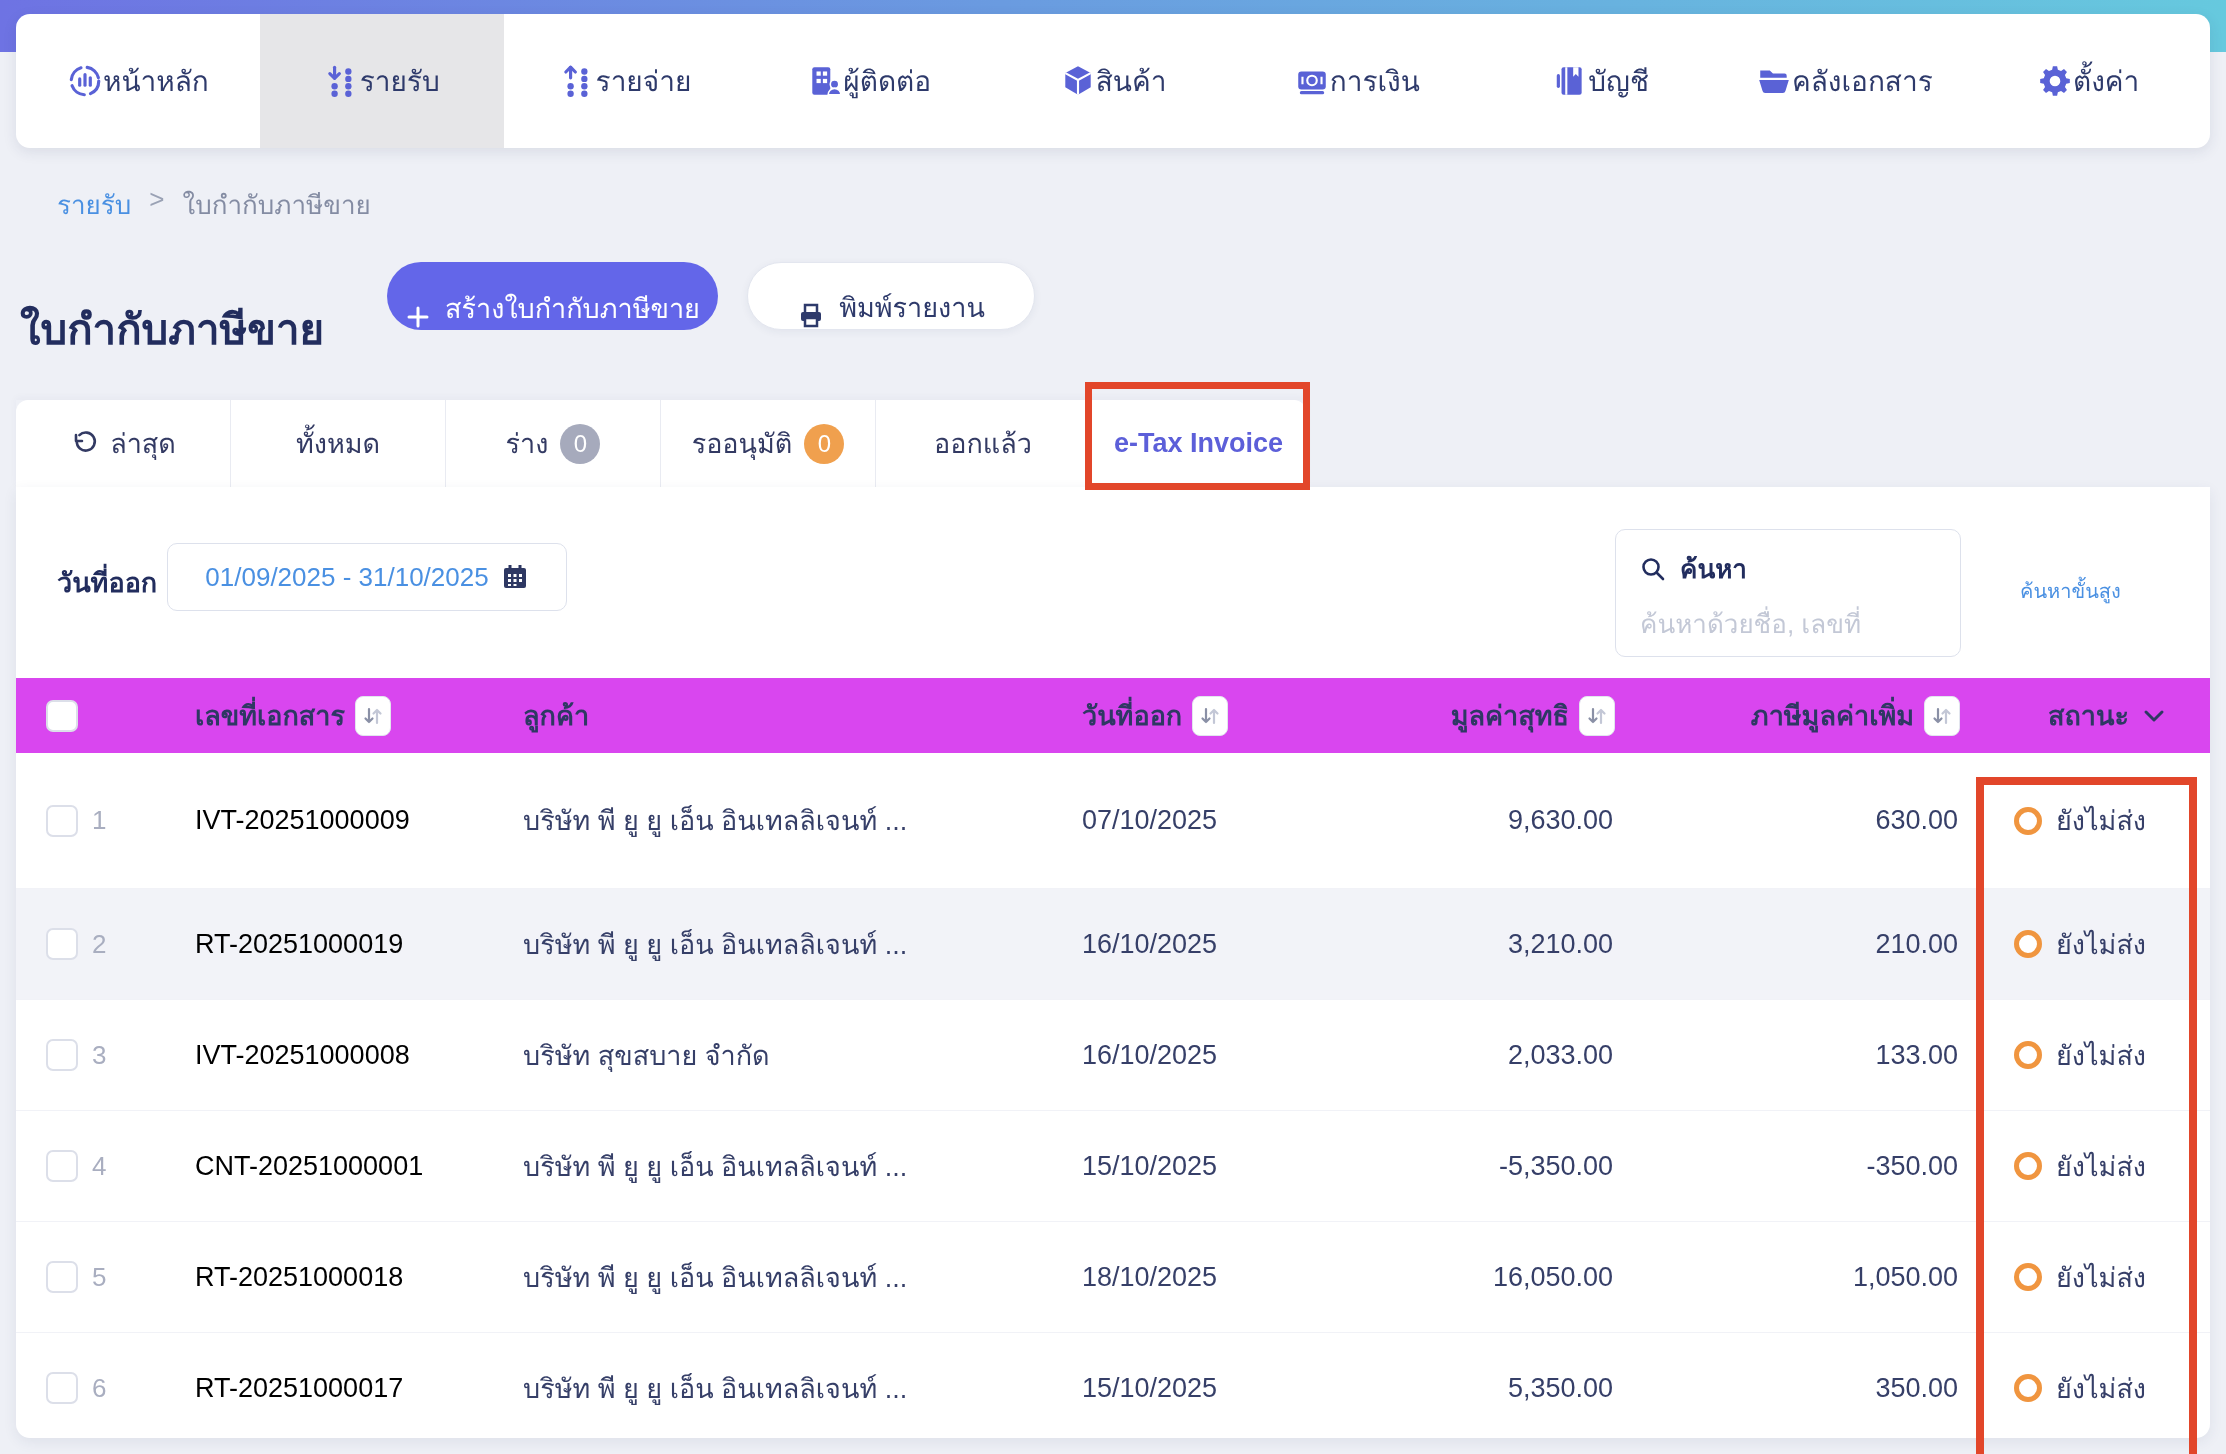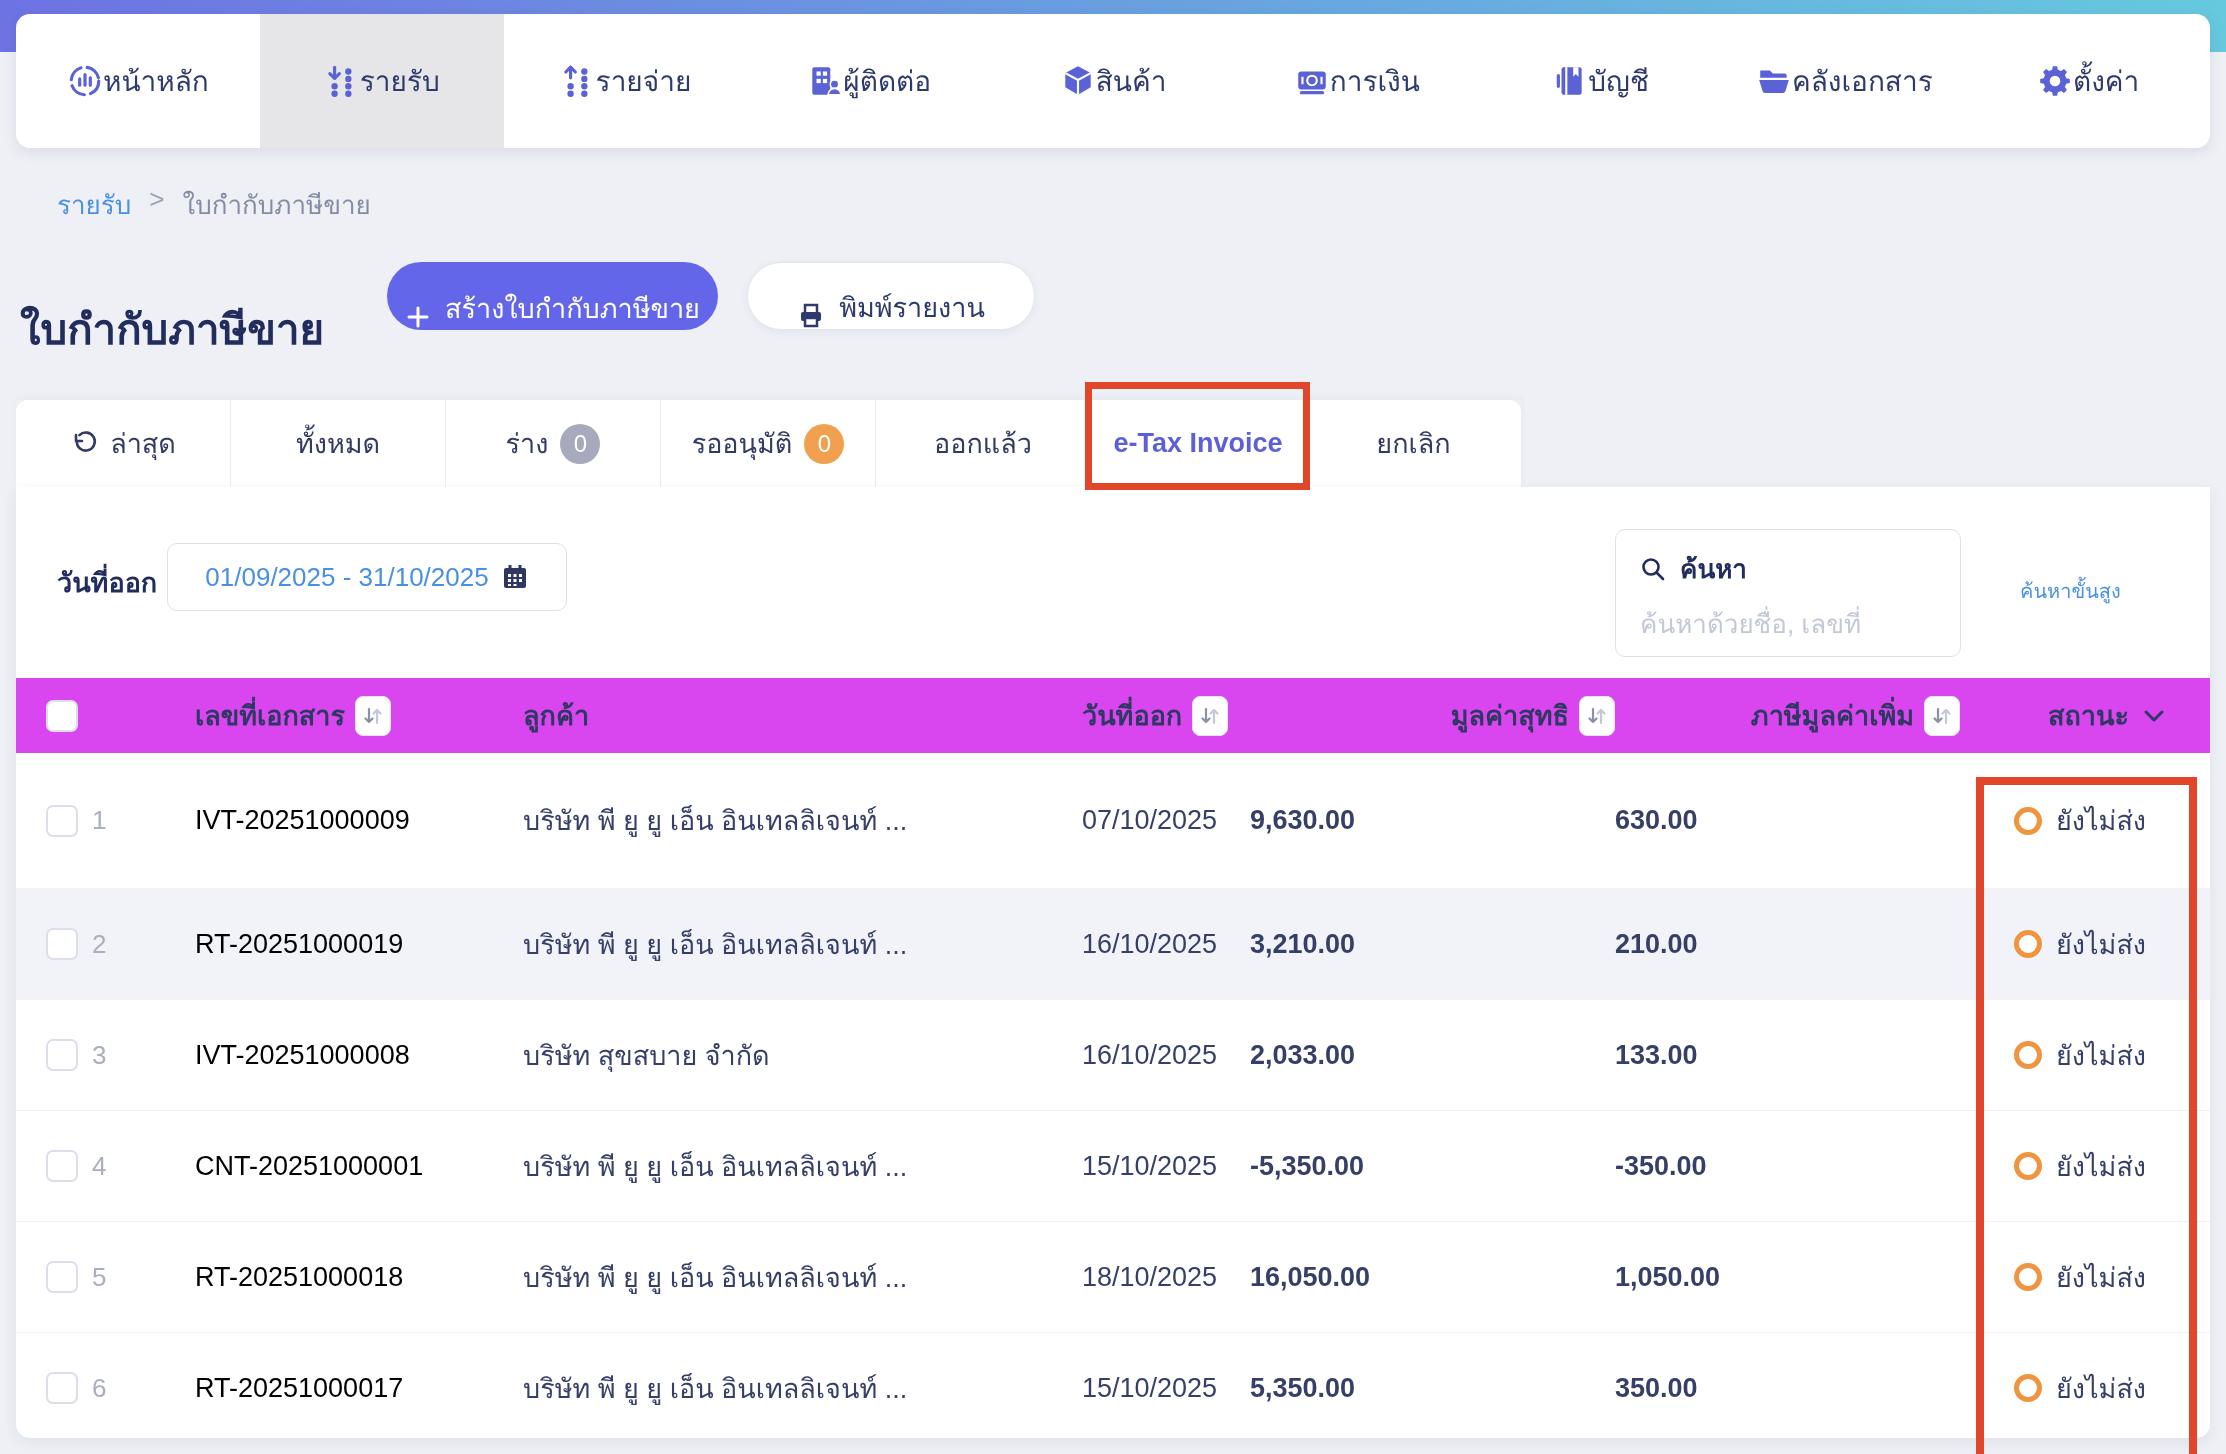--- a/index.html
+++ b/index.html
@@ -63,21 +63,21 @@
   .thead{height:75px;background:#d946ef;font-size:27px;font-weight:600;color:#2E3863;}
   .trow{height:110px;font-size:27px;color:#363F68;border-top:1px solid #F1F2F7;}
   .trow.first{height:135px;border-top:none;}
   .trow.hovered{background:#F2F3F8;}
   .c1{display:flex;align-items:center;gap:14px;padding-left:30px;}
   .rownum{color:#A9AEC0;font-size:26px;}
   .checkbox{width:32px;height:32px;border:2px solid #DCDFE9;border-radius:7px;background:#fff;
     box-sizing:border-box;cursor:pointer;flex:0 0 auto;}
   .c-doc a,.doc-link{color:#000000;text-decoration:none;cursor:pointer;}
   .c-date{padding-left:16px;}
-  .c-net,.c-vat{text-align:left;padding-right:2px;font-variant-numeric:tabular-nums;font-weight:bold;}
+  .c-net,.c-vat{text-align:right;padding-right:2px;font-variant-numeric:tabular-nums;}
   .h-flex{display:flex;align-items:center;gap:10px;}
   .h-right{justify-content:flex-end;}
   .sort-btn{width:36px;height:40px;border:1px solid #E2E5EE;border-radius:8px;background:#fff;
     display:flex;align-items:center;justify-content:center;cursor:pointer;box-sizing:border-box;}
   .c-status{display:flex;align-items:center;gap:14px;padding-left:54px;}
   .h-status{padding-left:88px;display:flex;align-items:center;gap:14px;cursor:pointer;}
   .status-ring{width:18px;height:18px;border:5px solid #F0953F;border-radius:50%;
     box-sizing:content-box;background:#fff;flex:0 0 auto;}
   
   .annotation{position:absolute;pointer-events:none;z-index:50;box-sizing:border-box;}
@@ -260,23 +260,20 @@
   </div>
   <div class="tab">
     <span>รออนุมัติ</span>
     <span class="badge orange">0</span>
   </div>
   <div class="tab">
     <span>ออกแล้ว</span>
   </div>
   <div class="tab selected">
     <span>e-Tax Invoice</span>
-  </div>
-  <div class="tab">
-    <span>ยกเลิก</span>
   </div>
 </div>
 
 <div class="card">
 
   <div class="date-label">วันที่ออก</div>
   <div class="date-input">
     <span>01/09/2025 - 31/10/2025</span>
     <span>
       <svg width="28" height="28" viewBox="0 0 28 28">

